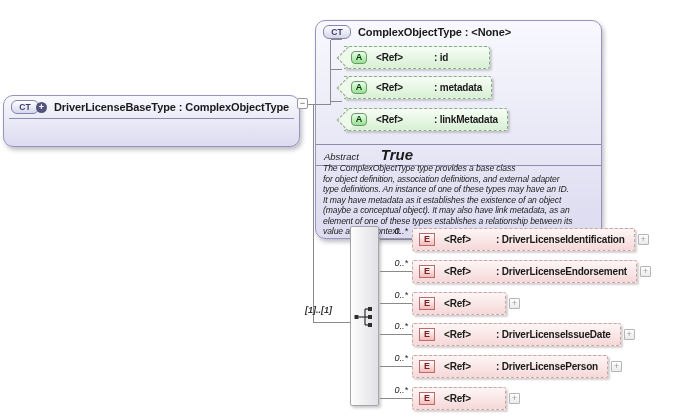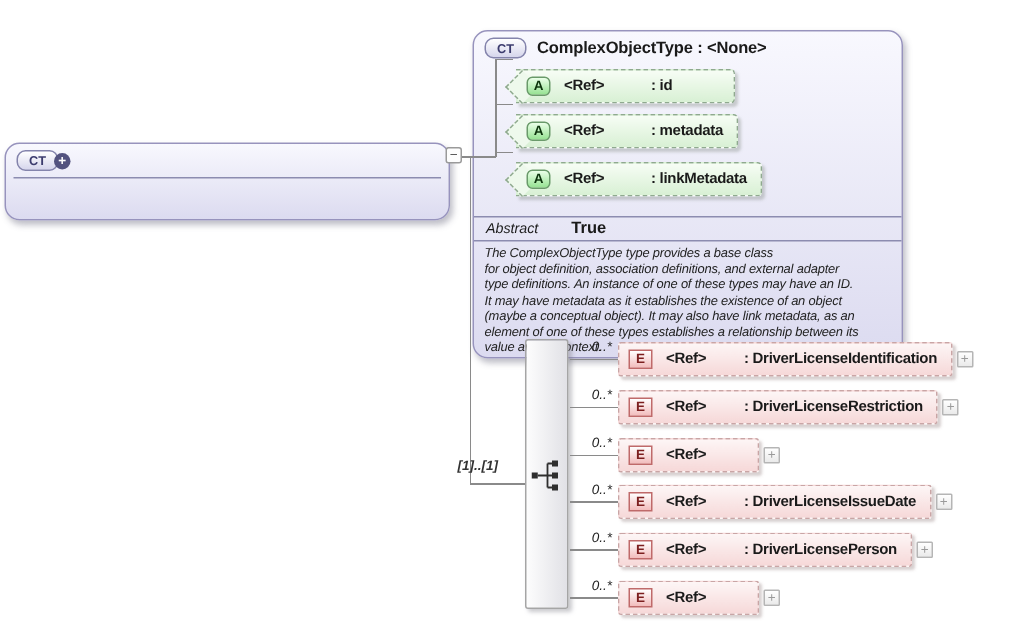--- a/index.html
+++ b/index.html
@@ -68,21 +68,21 @@
   }
   .ref-label{font-weight:bold;font-size:10px;width:58px;flex:0 0 auto;letter-spacing:-0.2px;}
   .item-name{font-weight:bold;font-size:10px;white-space:nowrap;letter-spacing:-0.2px;}
   
   .props-row{
     position:absolute;left:0;right:0;top:123px;box-sizing:border-box;
     border-top:1px solid #8c8cb0;border-bottom:1px solid #8c8cb0;
     padding:1px 8px 2px 8px;display:flex;gap:22px;align-items:baseline;
   }
   .prop-label{font-style:italic;font-size:9.5px;}
-  .prop-value{font-weight:bold;font-size:11px;}
+  .prop-value{font-weight:bold;font-size:15px;font-style:italic;}
   .base-desc{
     position:absolute;left:0;top:139px;width:283px;box-sizing:border-box;
     font-style:italic;font-size:8.6px;line-height:10.5px;letter-spacing:-0.12px;
     padding:3px 3px 0 7px;white-space:pre-line;color:#222;overflow:hidden;
   }
   
   #seqbar{
     position:absolute;left:350px;top:226px;width:29px;height:180px;box-sizing:border-box;z-index:10;
     border:1px solid #a5a5a5;border-radius:2px;
     background:linear-gradient(to right,#fdfdfd,#e1e1e6);
@@ -134,20 +134,21 @@
       <path d="M380,398.5 H412"></path>
     </g>
   </svg>
 
   <div class="typebox" style="left:3px;top:78px;width:295px;height:50px;">
     <div class="typebox-header">
       <span class="ct-icon">
         <span class="ct-chip">CT</span>
         <span class="ct-plus">+</span>
       </span>
+      <span class="typebox-title">DriverLicenseBaseType : ComplexObjectType</span>
     </div>
     <div class="typebox-sep"></div>
   </div>
 
   <div class="handle" style="left:297px;top:98px;">−</div>
 
   <div class="typebox" style="left:315px;top:3px;width:285px;height:217px;">
     <div class="typebox-header">
       <span class="ct-icon">
         <span class="ct-chip">CT</span>
@@ -215,21 +216,21 @@
       <span class="ref-label">&lt;Ref&gt;</span>
       <span class="item-name">: DriverLicenseIdentification</span>
     </div>
     <div class="plusbox">+</div>
   </div>
 
   <div class="erow" style="top:260px;">
     <div class="ebox">
       <span class="e-badge">E</span>
       <span class="ref-label">&lt;Ref&gt;</span>
-      <span class="item-name">: DriverLicenseRestriction</span>
+      <span class="item-name">: DriverLicenseEndorsement</span>
     </div>
     <div class="plusbox">+</div>
   </div>
 
   <div class="erow" style="top:292px;">
     <div class="ebox">
       <span class="e-badge">E</span>
       <span class="ref-label">&lt;Ref&gt;</span>
     </div>
     <div class="plusbox">+</div>

